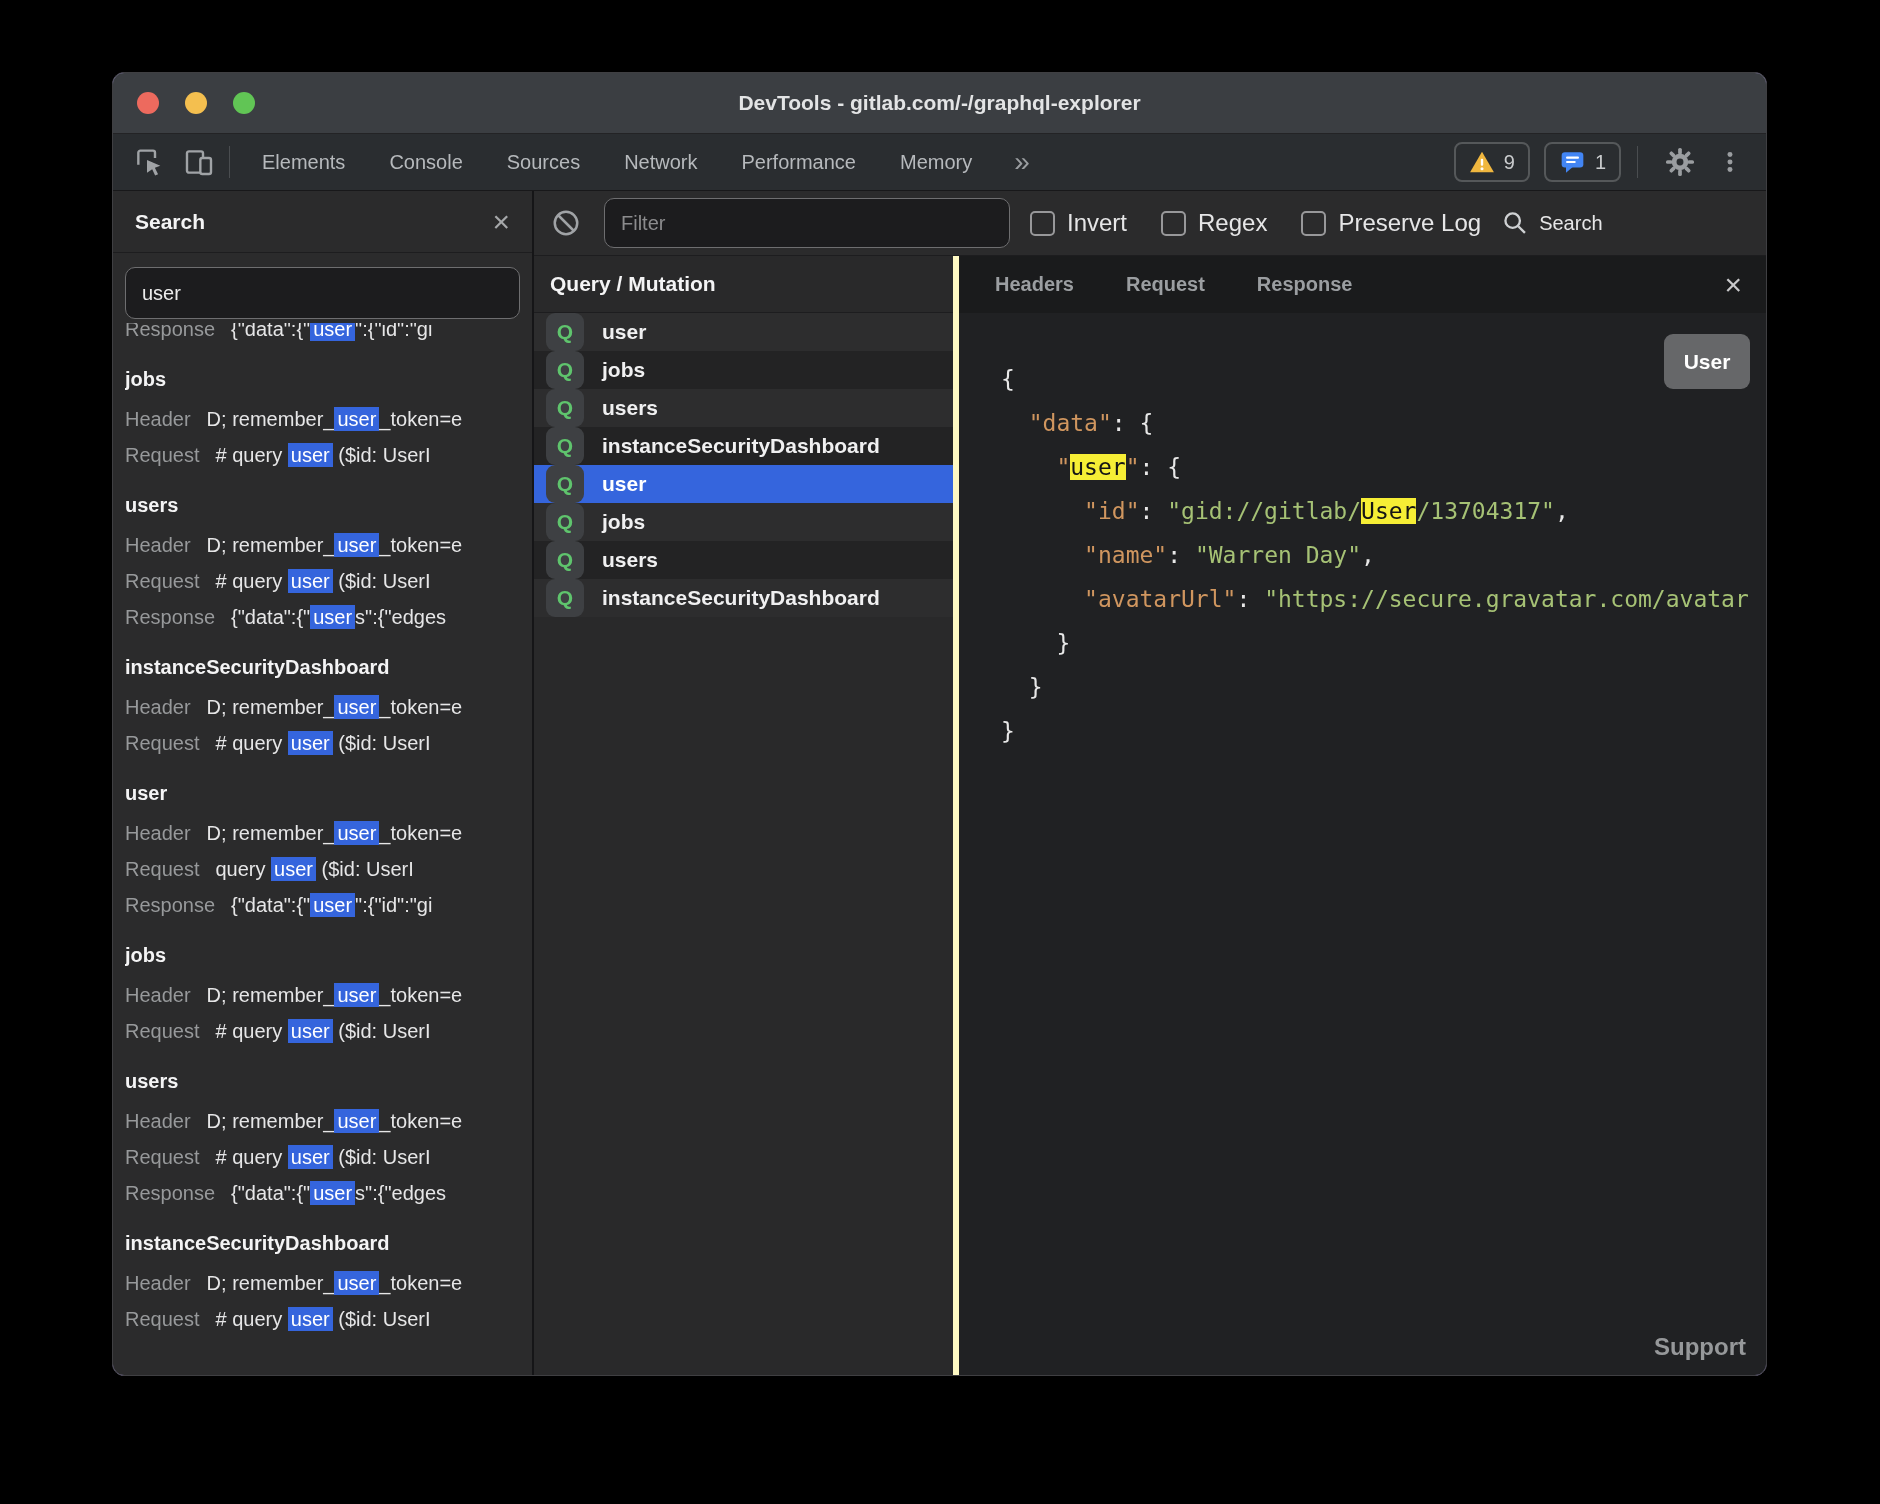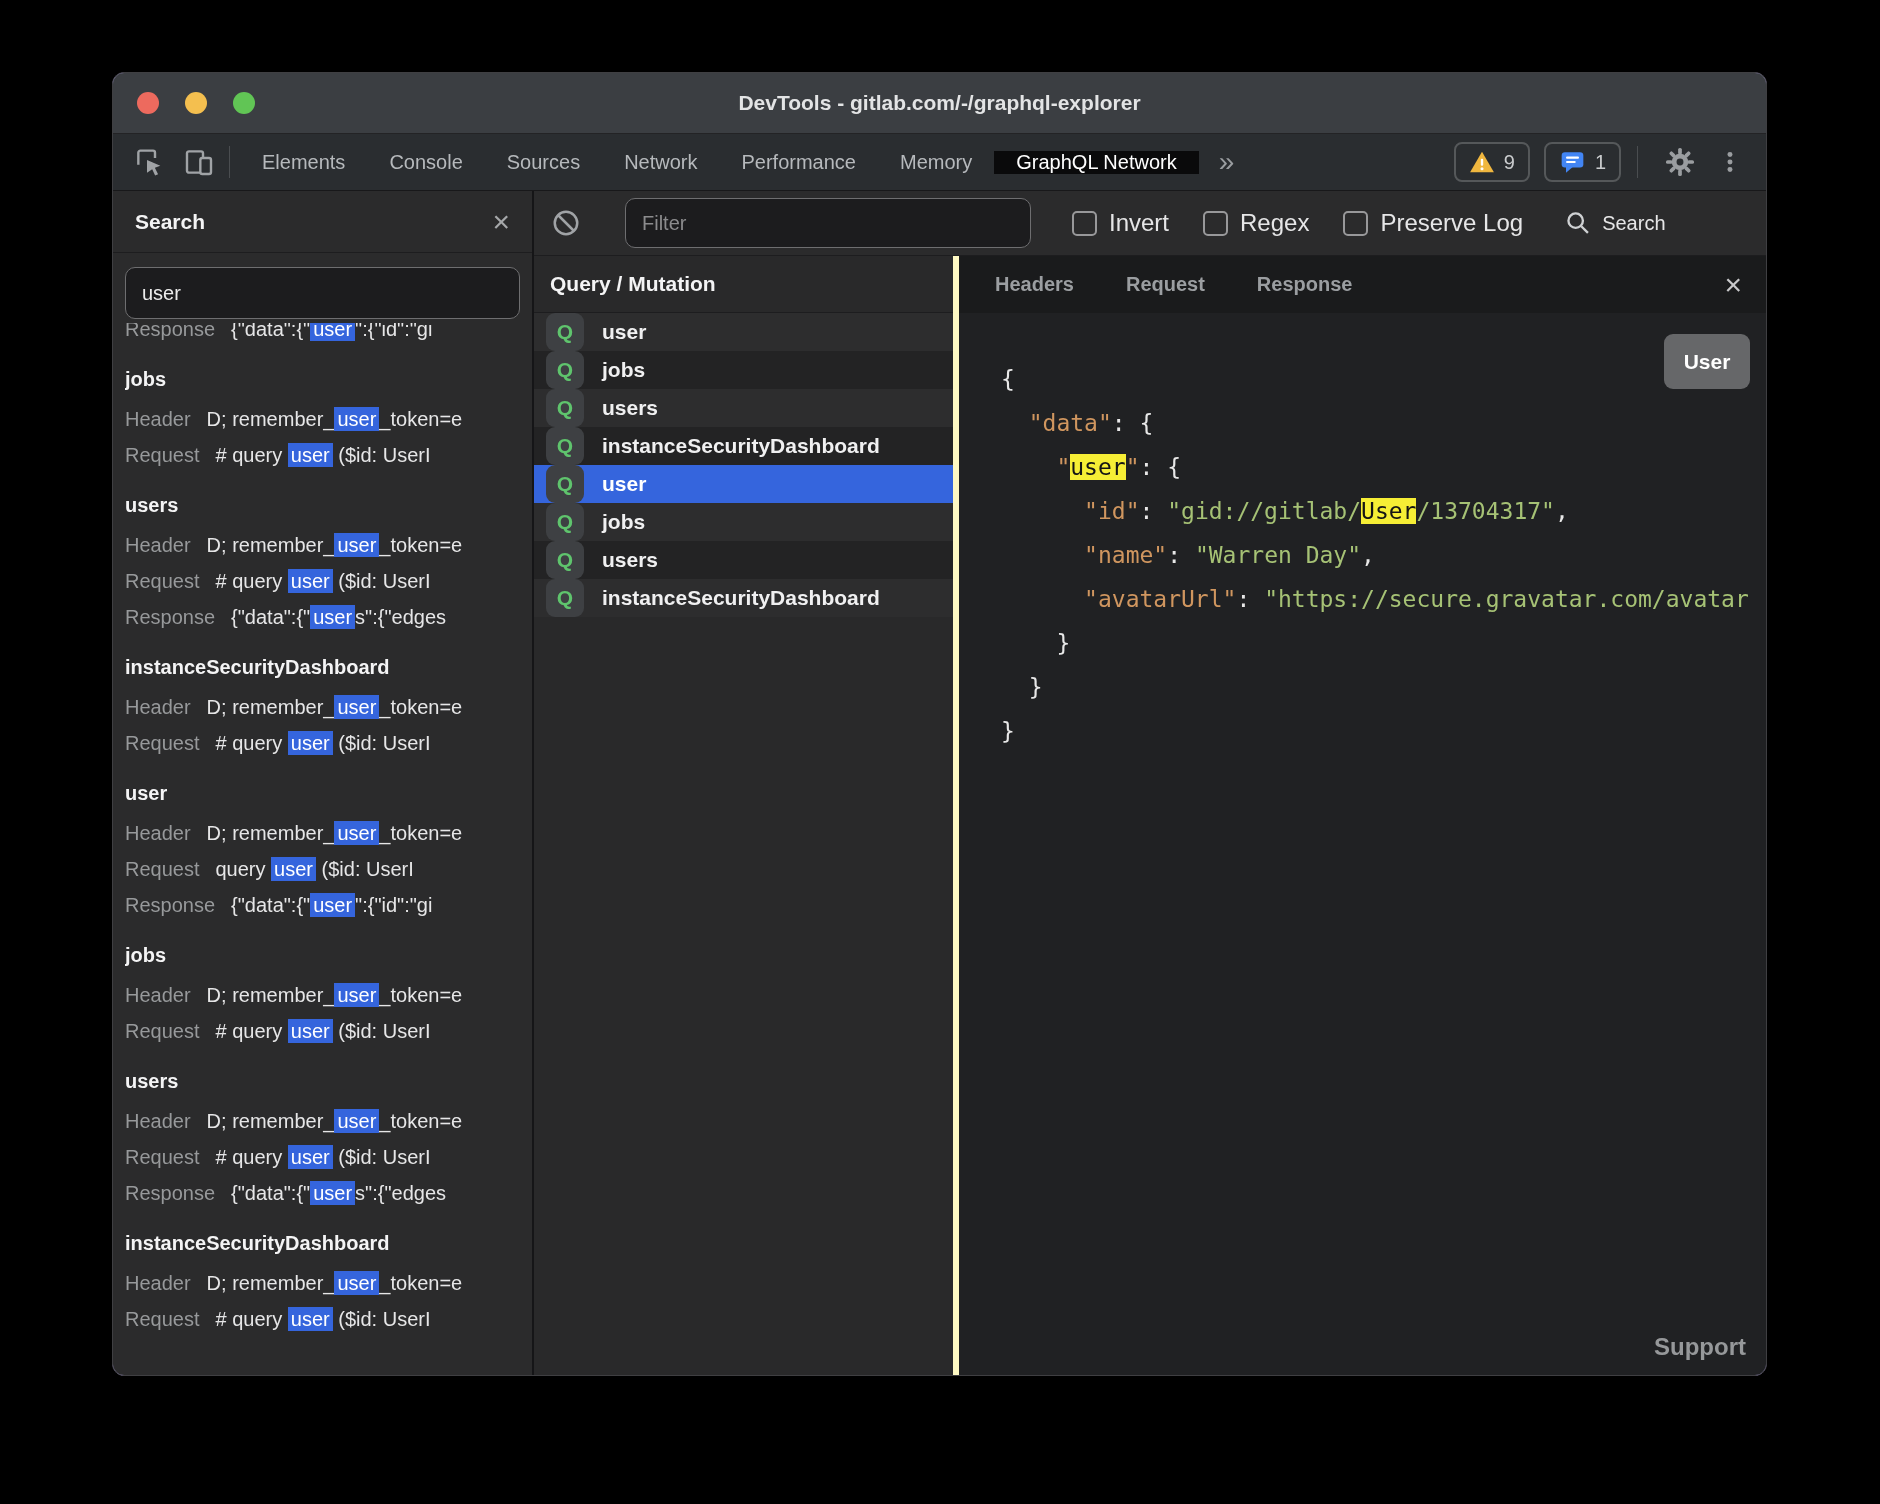--- a/index.html
+++ b/index.html
@@ -45,21 +45,21 @@
   .result-line { white-space:nowrap; overflow:hidden; line-height:36px; font-size:20px; color:#e6e6e7; }
   .result-line.clipped { margin-top:-12px; }
   .line-label { color:#97999b; margin-right:16px; }
   .result-group { margin-top:16px; }
   .result-title { font-size:20px; font-weight:700; color:#f4f4f5; line-height:32px; margin-bottom:6px; white-space:nowrap; overflow:hidden; }
   .hl { background:#3565dd; color:#fff; padding:1px 3px; }
 
   
   .right-area { flex:1; display:flex; flex-direction:column; min-width:0; }
   .filter-row { flex:0 0 65px; background:#2b2b2c; border-bottom:1px solid #1d1d1f;
-    display:flex; align-items:center; gap:41px; padding:0 24px 0 14px; }
+    display:flex; align-items:center; gap:20px; padding:0 24px 0 14px; }
   .filter-input { width:406px; height:50px; border:1.5px solid #6e6e70; border-radius:10px; background:#1c1c1e;
     color:#ececec; font-size:20px; padding:0 16px; outline:none; font-family:"Liberation Sans", sans-serif; }
   .filter-input::placeholder { color:#8b8b8d; }
   .checks { display:flex; align-items:center; gap:34px; }
   .check-item { display:flex; align-items:center; gap:12px; color:#e6e6e7; font-size:24px; font-weight:500; }
   .checkbox { width:25px; height:25px; border:2px solid #98989a; border-radius:5px; background:transparent; }
   .search-toggle { display:flex; align-items:center; gap:10px; color:#e6e6e7; font-size:20px; font-weight:500; }
 
   .content-row { flex:1; display:flex; min-height:0; }
 
@@ -124,21 +124,20 @@
       </span>
     </div>
     <div class="vsep"></div>
     <div class="main-tabs">
         <div class="main-tab">Elements</div>
         <div class="main-tab">Console</div>
         <div class="main-tab">Sources</div>
         <div class="main-tab">Network</div>
         <div class="main-tab">Performance</div>
         <div class="main-tab">Memory</div>
-        <div class="main-tab active">GraphQL Network</div>
       </div>
     <div class="more-tabs">»</div>
     <div class="tab-right">
       <span class="badge-pill">
         <svg width="26" height="24" viewBox="0 0 24 22">
           <path d="M12 1.5 L23 20.5 H1 Z" fill="#f0b73f"></path>
           <rect x="10.9" y="8" width="2.2" height="6.5" rx="1" fill="#fff"></rect>
           <circle cx="12" cy="17.2" r="1.4" fill="#fff"></circle>
         </svg>
         <span>9</span>

